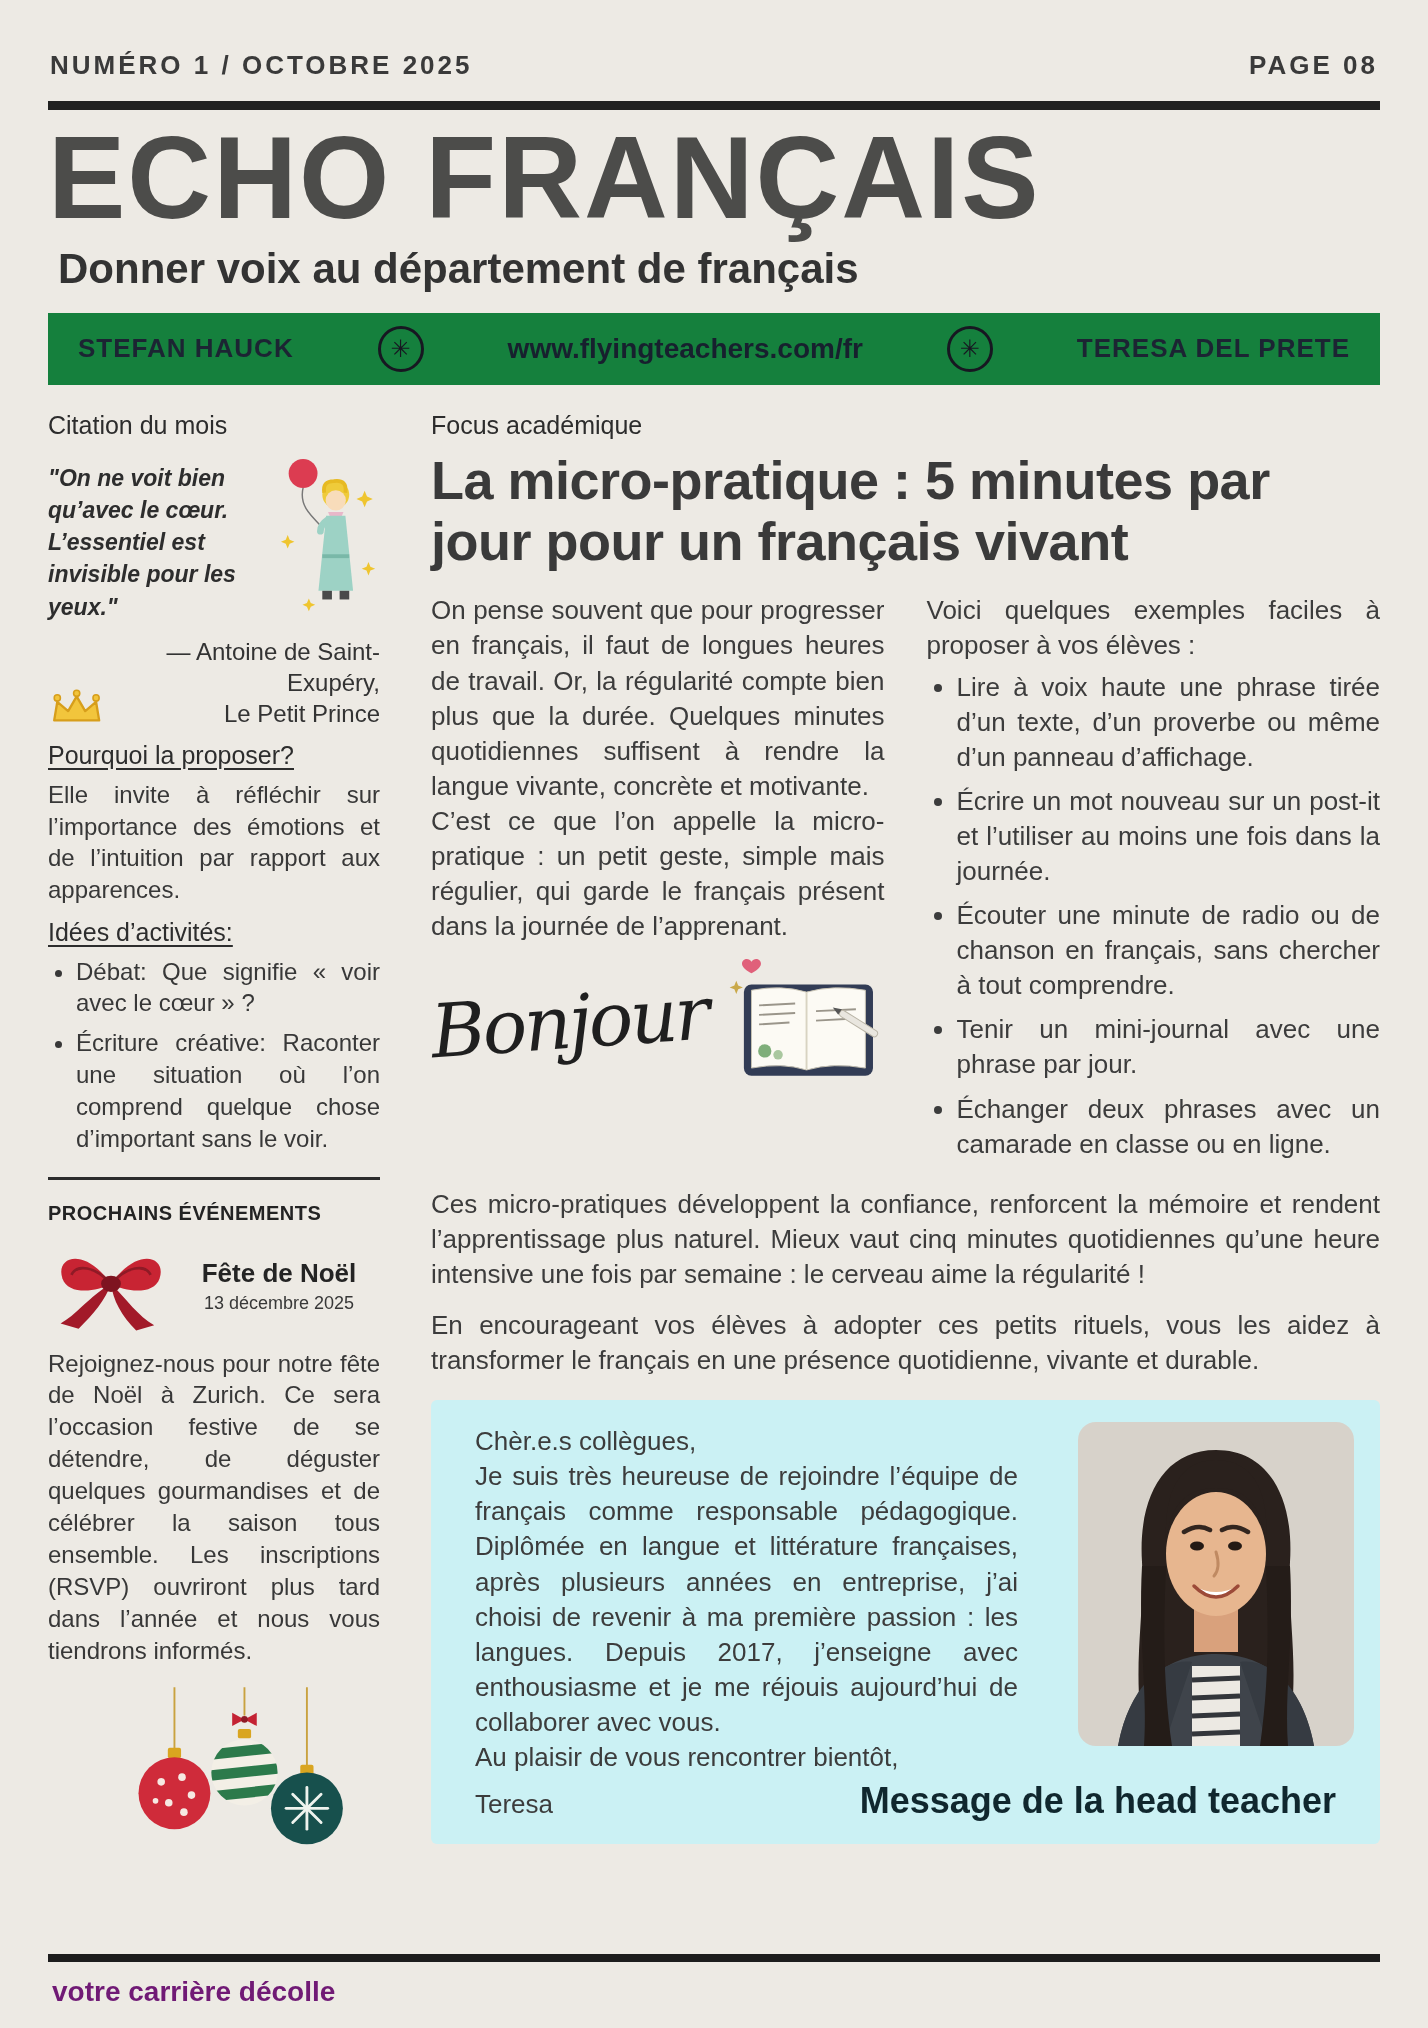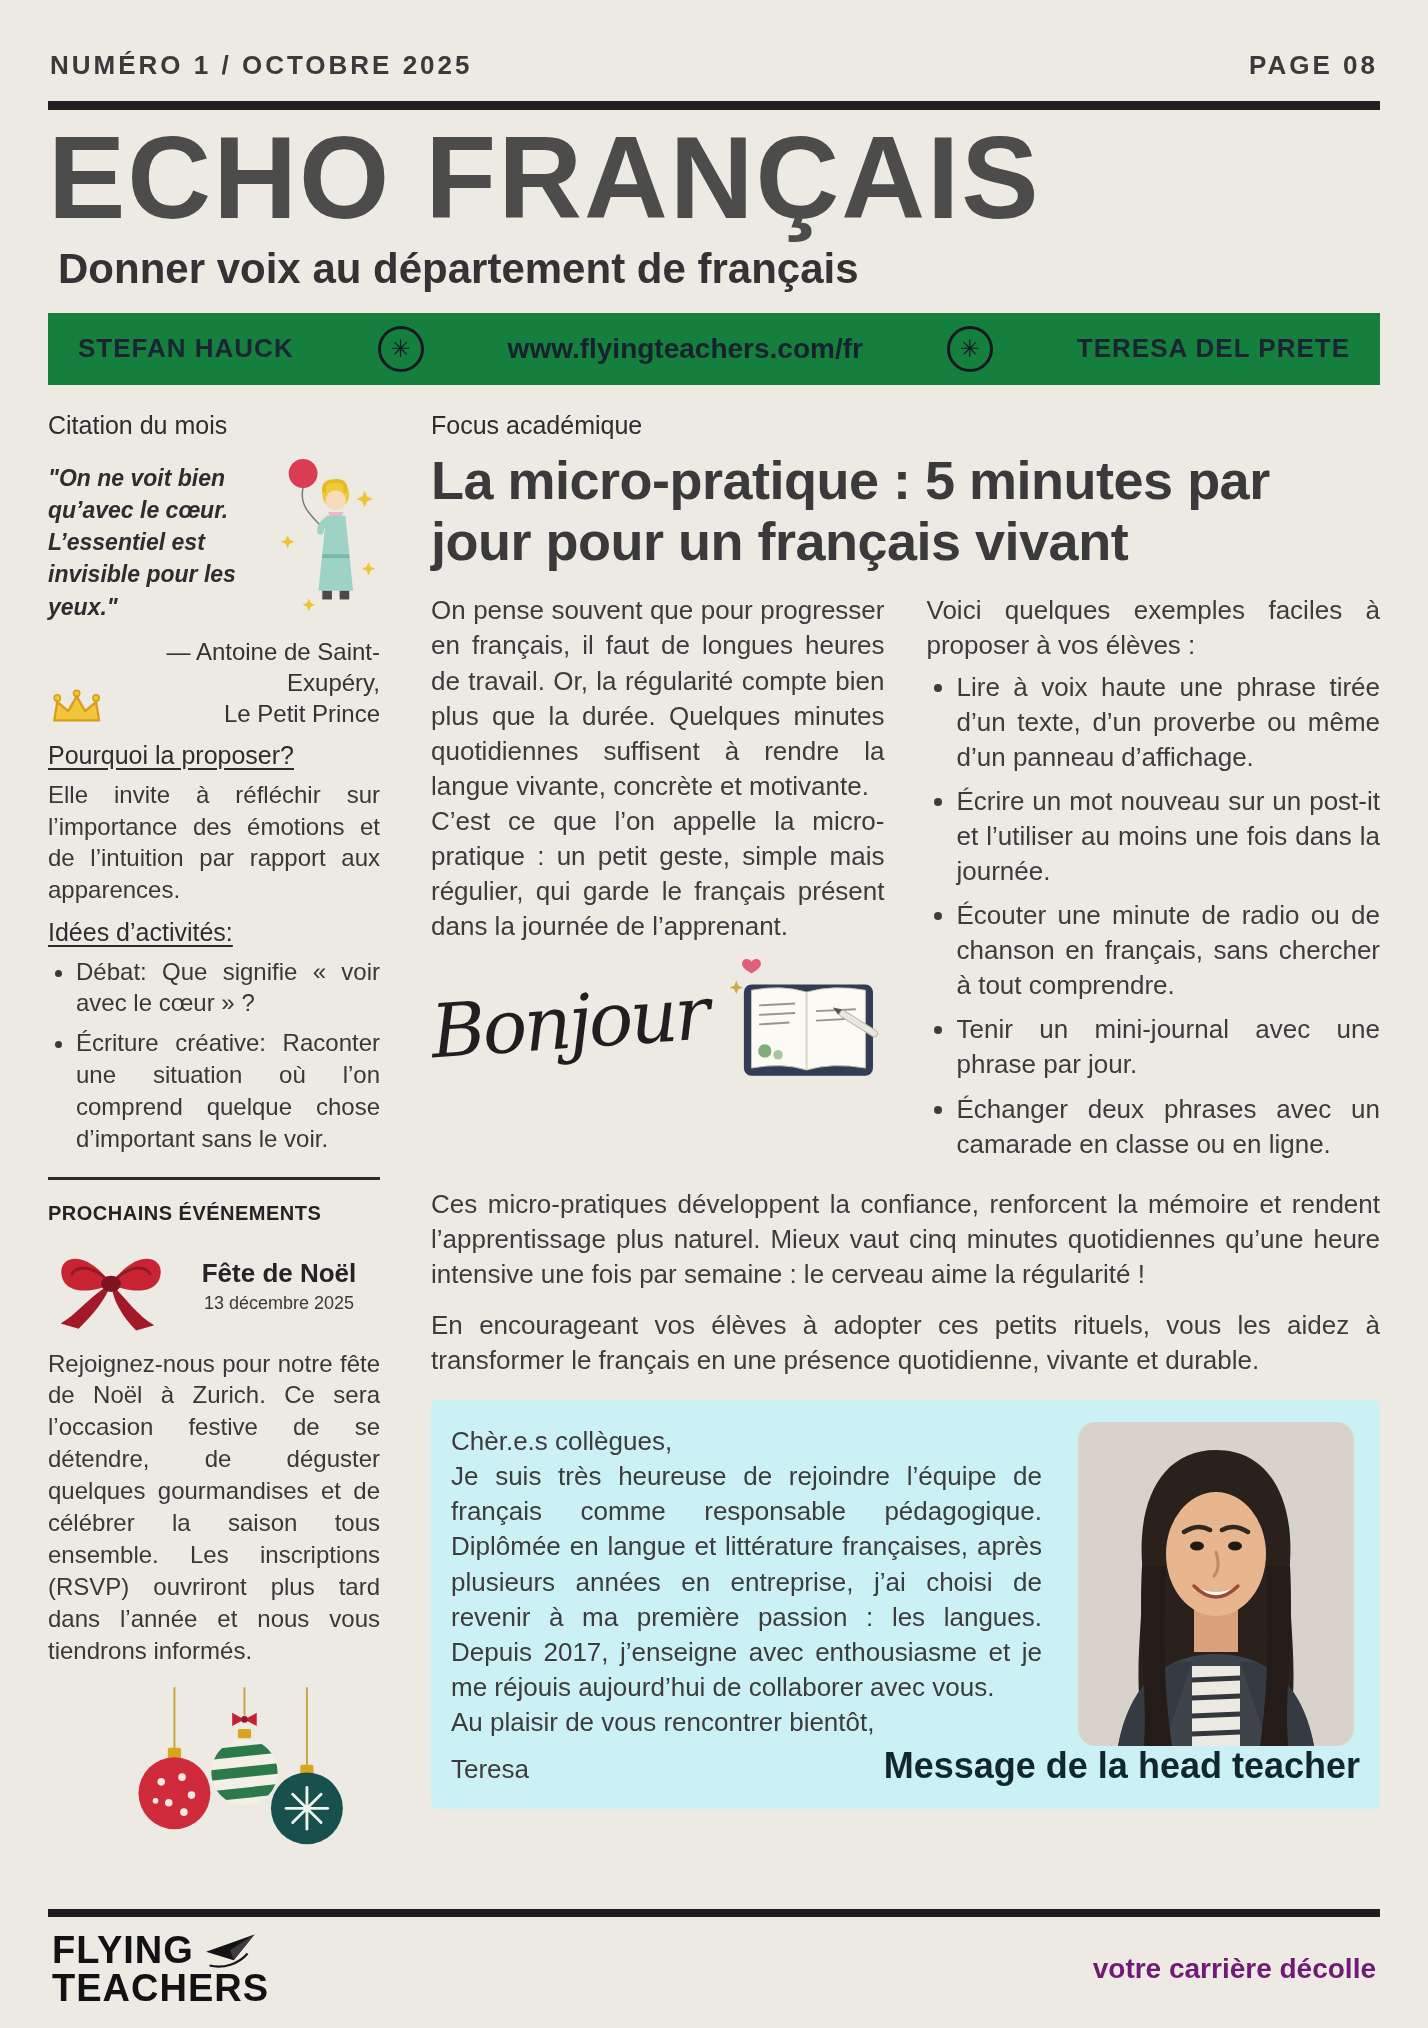--- a/index.html
+++ b/index.html
@@ -63,21 +63,21 @@
   .colB ul { padding-left:30px; }
   .colB li { text-align:justify; margin-bottom:9px; }
 
   .bonjour-row { display:flex; align-items:center; gap:16px; margin-top:12px; }
   .bonjour { font-family:"DejaVu Serif", serif; font-style:italic; font-size:74px; color:#1f1f1f;
     transform:rotate(-4deg); letter-spacing:-3px; white-space:nowrap; }
 
   .closing { text-align:justify; margin-top:16px; }
 
   
-  .msg-box { position:relative; background:#cbf1f4; border-radius:6px; margin-top:22px; padding:24px 20px 18px; }
+  .msg-box { position:relative; background:#cbf1f4; border-radius:6px; margin-top:22px; padding:24px 44px 18px; }
   .msg-text { width:calc(100% - 318px); }
   .msg-text .body { text-align:justify; }
   .msg-bottom { display:flex; justify-content:space-between; align-items:baseline; margin-top:2px; }
   .msg-title { font-size:36px; font-weight:800; color:#10272e; }
   .photo { position:absolute; top:22px; right:26px; width:276px; height:324px; border-radius:18px; overflow:hidden; }
   .photo svg { display:block; width:100%; height:100%; }
 
   
   .footer { position:absolute; left:48px; right:48px; bottom:14px; }
   .footer-rule { height:8px; background:#1d1d1d; }
@@ -312,28 +312,17 @@
             <path d="M212 144 C216 214 206 274 210 324 L182 324 C192 254 190 194 188 144 Z" fill="#241c18"></path>
           </svg>
         </div>
       </section>
     </main>
   </div>
 
   <footer class="footer">
     <div class="footer-rule"></div>
     <div class="footer-row">
-      <div class="logo">
-        <div class="logo-line1">
-          <span class="logo-word">FLYING</span>
-          <svg viewBox="0 0 64 44" width="56" height="38">
-            <path d="M2 24 L58 4 L34 34 Z" fill="#141414"></path>
-            <path d="M34 34 L30 22 L58 4 Z" fill="#3d3d3d"></path>
-            <path d="M6 40 C22 44 40 38 50 26" stroke="#141414" stroke-width="2.5" fill="none"></path>
-          </svg>
-        </div>
-        <span class="logo-word">TEACHERS</span>
-      </div>
       <div class="tagline">votre carrière décolle</div>
     </div>
   </footer>
 
 </div>
 
 </body></html>

